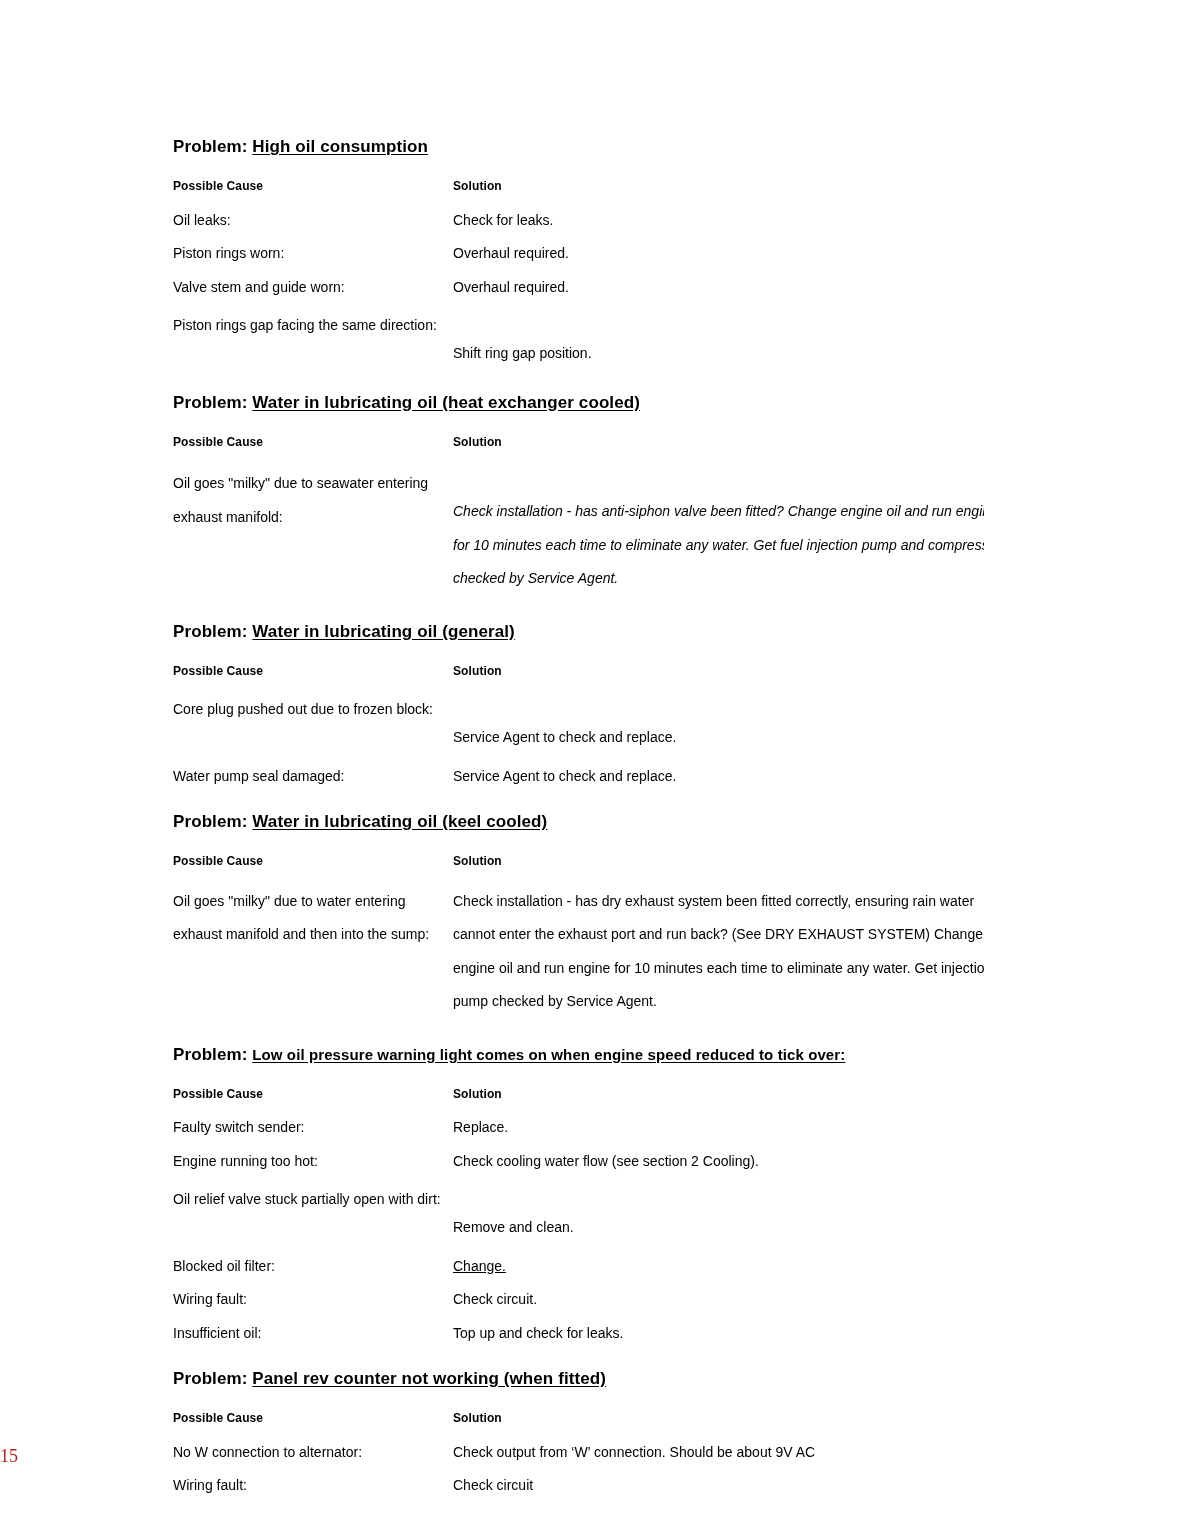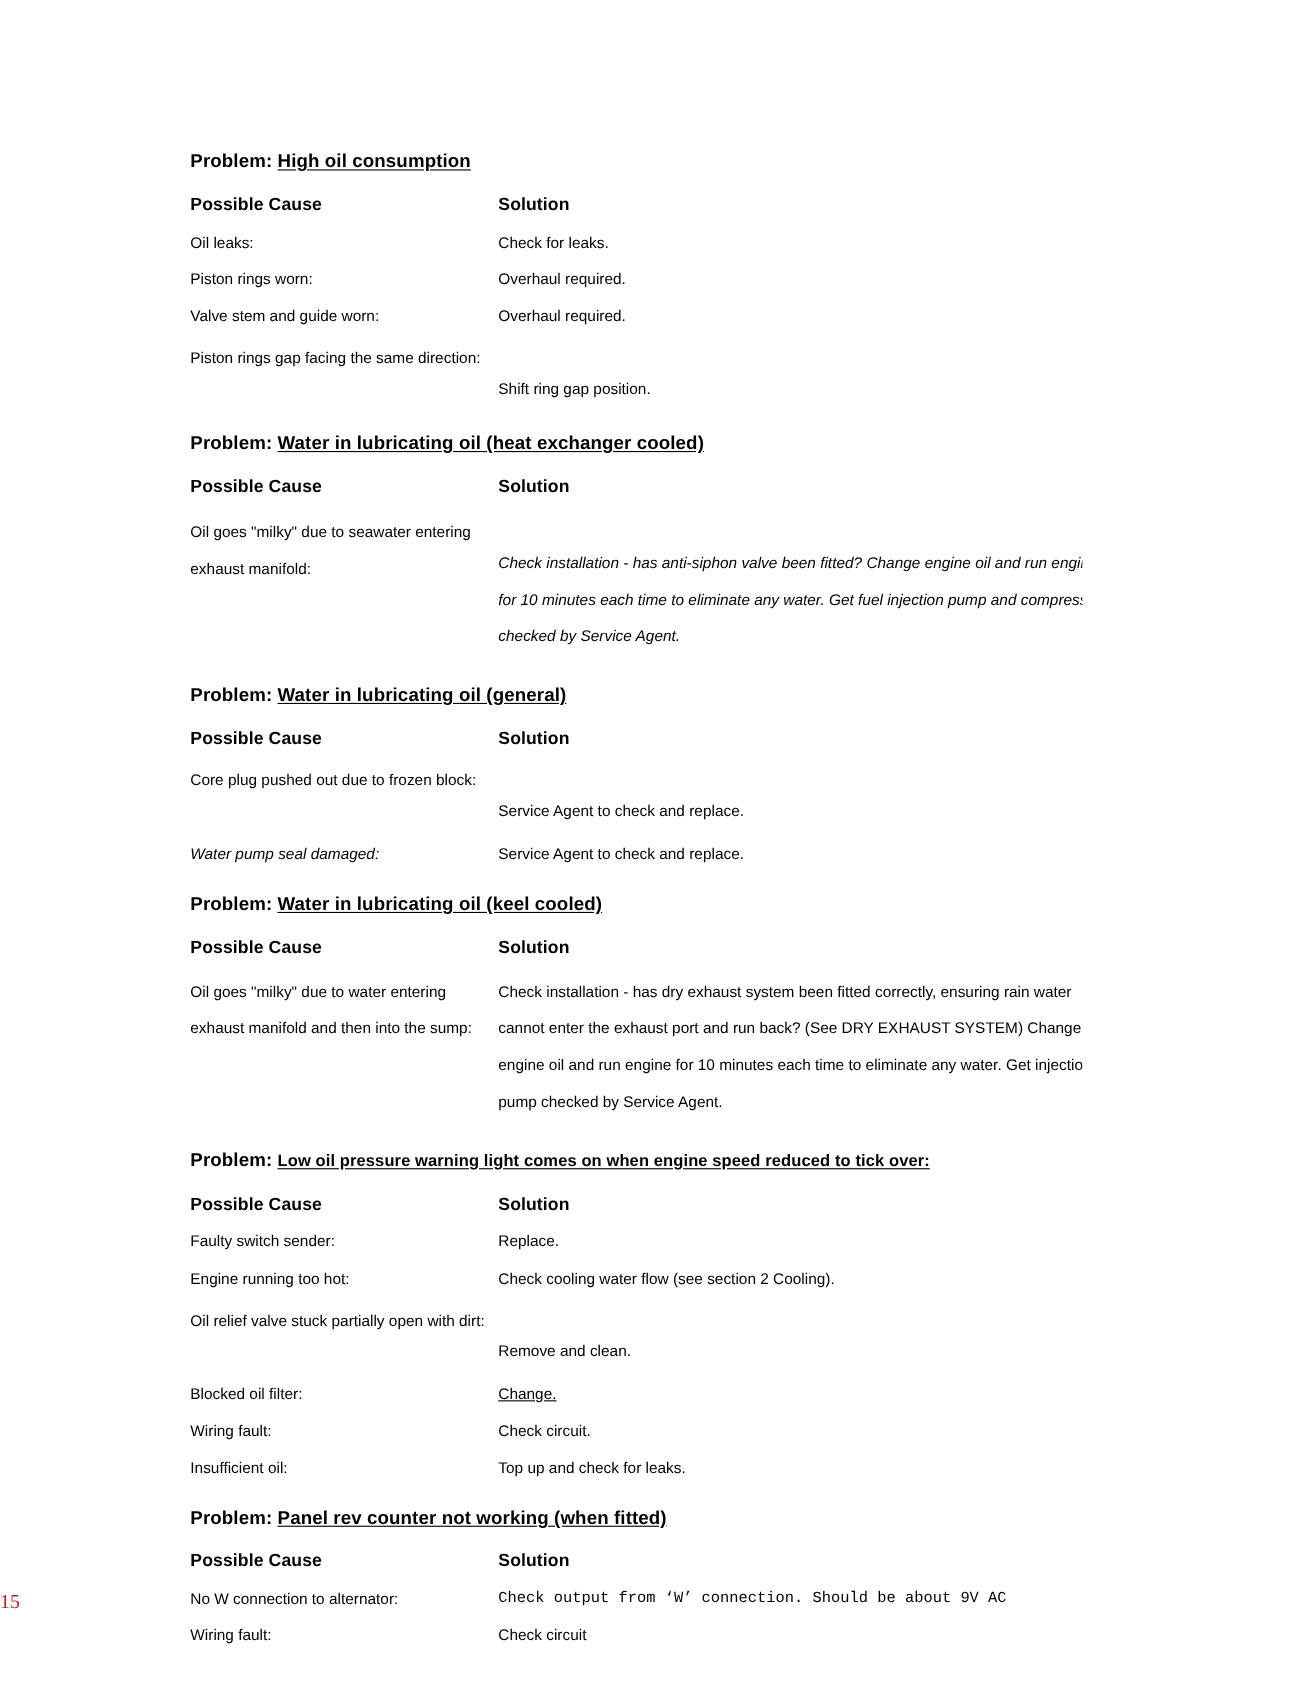--- a/index.html
+++ b/index.html
@@ -65,21 +65,21 @@
   .pc-table td {
     padding: 0;
     vertical-align: top;
     font-size: 14px;
     line-height: 33.5px;
     font-weight: normal;
   }
   .pc-table th {
     padding: 0;
     text-align: left;
-    font-size: 16px;
+    font-size: 12px;
     line-height: 33.5px;
     font-weight: bold;
     letter-spacing: 0.1px;
   }
   
   .wrap-cell {
     line-height: 28px;
   }
   .para-cell {
     line-height: 28.5px;
@@ -191,21 +191,21 @@
         <tbody>
           <tr>
             <th>Possible Cause</th>
             <th>Solution</th>
           </tr>
           <tr>
             <td class="wrap-cell" style="padding-top:5px;">Core plug pushed out due to frozen block:</td>
             <td class="wrap-cell" style="padding-top:5px;"><span class="drop-1"></span><span>Service Agent to check and replace.</span></td>
           </tr>
           <tr>
-            <td style="padding-top:5px;font-style:italic;">Water pump seal damaged:</td>
+            <td style="padding-top:5px;">Water pump seal damaged:</td>
             <td style="padding-top:5px;">Service Agent to check and replace.</td>
           </tr>
         </tbody>
       </table>
     </div>
 
     <div class="section-gap-c"></div>
 
     <div class="sec">
       <p class="problem-heading">
@@ -290,21 +290,21 @@
             <col class="c-cause">
             <col class="c-solution">
           </colgroup>
         <tbody>
           <tr>
             <th>Possible Cause</th>
             <th>Solution</th>
           </tr>
           <tr>
             <td style="white-space:nowrap;">No W connection to alternator:</td>
-            <td style="white-space:nowrap;font-family:Liberation Mono, monospace;">Check output from ‘W’ connection.  Should be about 9V AC</td>
+            <td style="white-space:nowrap;">Check output from ‘W’ connection.  Should be about 9V AC</td>
           </tr>
           <tr>
             <td>Wiring fault:</td>
             <td>Check circuit</td>
           </tr>
         </tbody>
       </table>
     </div>
 
   </div>

